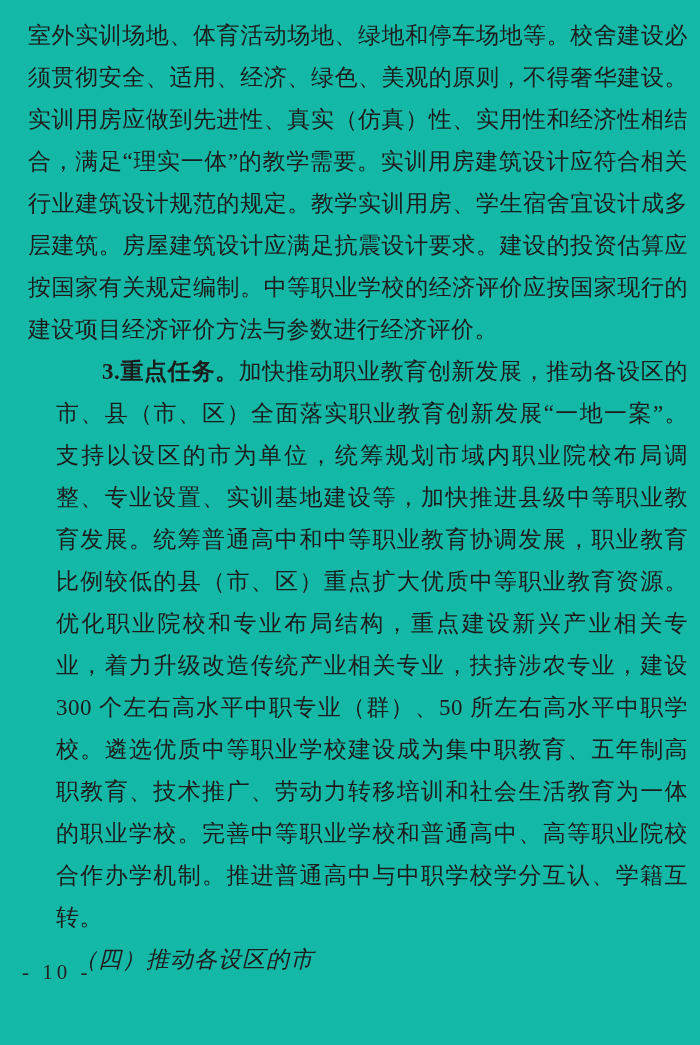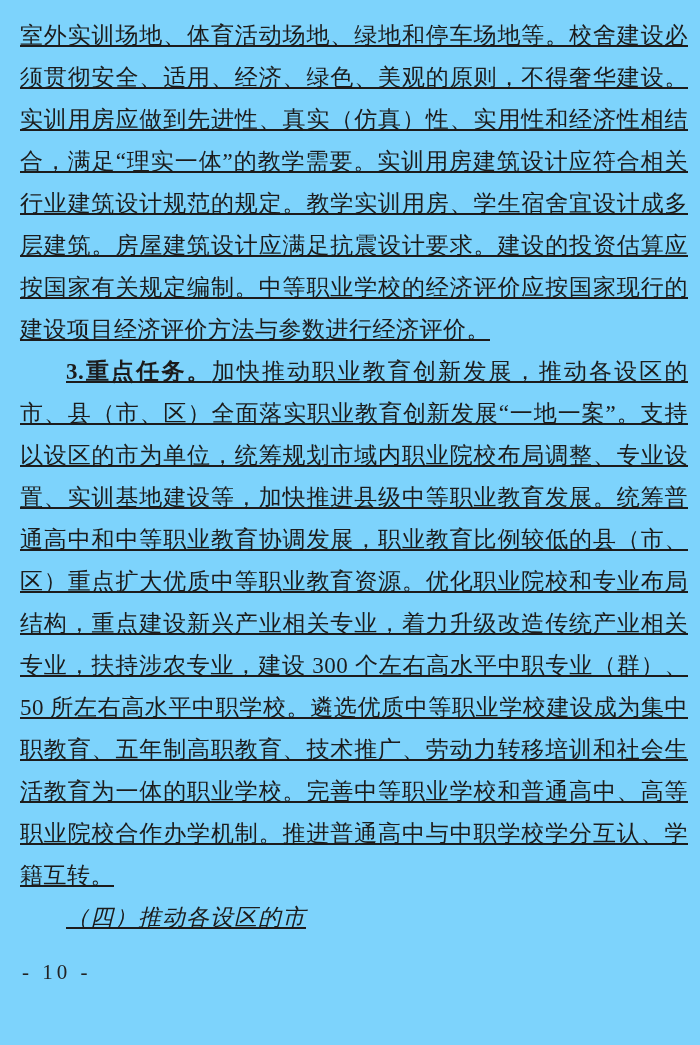--- a/index.html
+++ b/index.html
@@ -5,37 +5,37 @@
     html, body {
       margin: 0;
       padding: 0;
       background: #ffffff;
     }
     .page {
       position: relative;
       width: 700px;
       height: 1045px;
       box-sizing: border-box;
-      background: #7dd3fc;
-      padding: 15px 12px 0 20px;
+      background: #14b8a6;
+      padding: 15px 12px 0 28px;
       overflow: hidden;
       font-family: "Liberation Serif", "DejaVu Serif", serif;
       color: #1c1c1c;
-      text-decoration: underline;
     }
     .body-text {
       margin: 0;
       font-size: 23px;
       line-height: 42px;
       text-align: justify;
       text-justify: inter-ideograph;
       letter-spacing: 0.5px;
     }
     .indent {
       text-indent: 2em;
+      margin-left: 28px;
     }
     .lead-bold {
       font-weight: bold;
     }
     .section-heading {
       margin: 0;
       font-size: 23px;
       line-height: 42px;
       text-indent: 2em;
       font-style: italic; 

